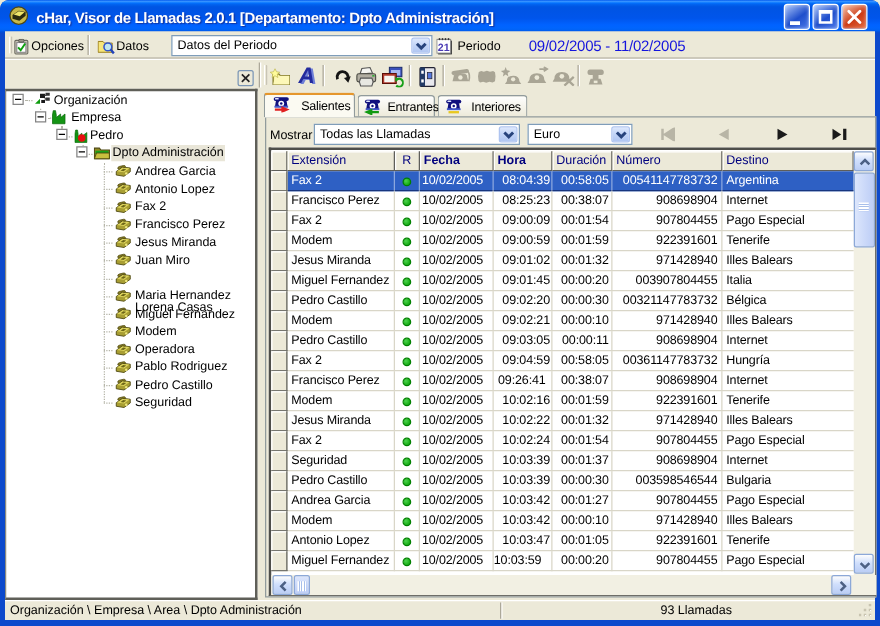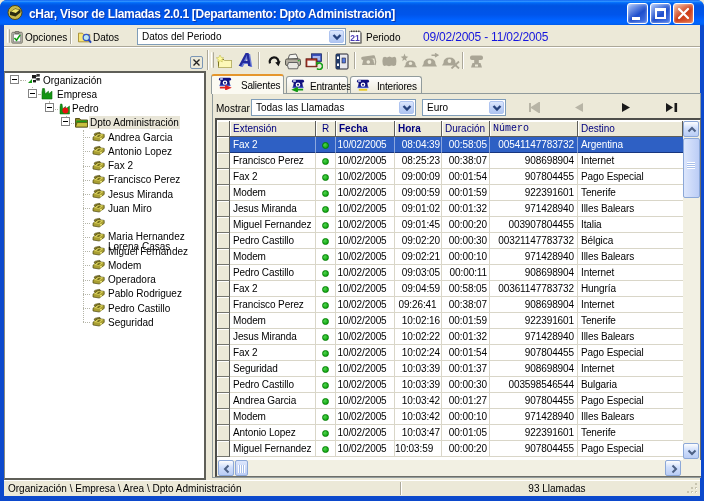--- a/index.html
+++ b/index.html
@@ -378,21 +378,21 @@
       <path d="M1 1 L8 5.5 L1 10 Z" fill="#1a1a1a"></path>
       <rect x="9.5" y="1" width="2.6" height="9" fill="#1a1a1a"></rect>
     </svg>
 <div class="abs" style="left:215px;top:118px;width:486px;height:359px;background:#fff;border:2px solid #4e4e4a;border-right:1px solid #6e6e68;border-bottom:1px solid #6e6e68"></div>
 <div class="hdr" style="left:217px;top:120.5px;width:13px;height:16px;"></div>
 <div class="hdr" style="left:230px;top:120.5px;width:86px;height:16px;">Extensión</div>
 <div class="hdr" style="left:316px;top:120.5px;width:20px;height:16px;text-align:center;padding-left:0;">R</div>
 <div class="hdr" style="left:336px;top:120.5px;width:59px;height:16px;font-weight:bold;">Fecha</div>
 <div class="hdr" style="left:395px;top:120.5px;width:47px;height:16px;font-weight:bold;">Hora</div>
 <div class="hdr" style="left:442px;top:120.5px;width:48px;height:16px;">Duración</div>
-<div class="hdr" style="left:490px;top:120.5px;width:88px;height:16px;font-family:Liberation Mono, monospace;">Número</div>
+<div class="hdr" style="left:490px;top:120.5px;width:88px;height:16px;">Número</div>
 <div class="hdr" style="left:578px;top:120.5px;width:105px;height:16px;">Destino</div>
 <div class="abs" style="left:230px;top:137.0px;width:453px;height:16px;background:#2e60c4;border-bottom:1px solid #17357e"></div>
 <div class="abs" style="left:217px;top:137.0px;width:13px;height:16px;background:#ece9d8;border-right:1px solid #5e5e5a;border-bottom:1px solid #76766f;box-shadow:inset 1px 1px 0 #fff"></div>
 <div class="abs" style="left:315px;top:137.0px;width:1px;height:16px;background:rgba(255,255,255,0.45)"></div>
 <div class="abs" style="left:335px;top:137.0px;width:1px;height:16px;background:rgba(255,255,255,0.45)"></div>
 <div class="abs" style="left:394px;top:137.0px;width:1px;height:16px;background:rgba(255,255,255,0.45)"></div>
 <div class="abs" style="left:441px;top:137.0px;width:1px;height:16px;background:rgba(255,255,255,0.45)"></div>
 <div class="abs" style="left:489px;top:137.0px;width:1px;height:16px;background:rgba(255,255,255,0.45)"></div>
 <div class="abs" style="left:577px;top:137.0px;width:1px;height:16px;background:rgba(255,255,255,0.45)"></div>
 <div class="abs" style="left:322.0px;top:141.5px;width:7px;height:7px;border-radius:50%;background:radial-gradient(circle at 35% 35%,#4ed44e,#009a00);border:0.5px solid #008000"></div>

